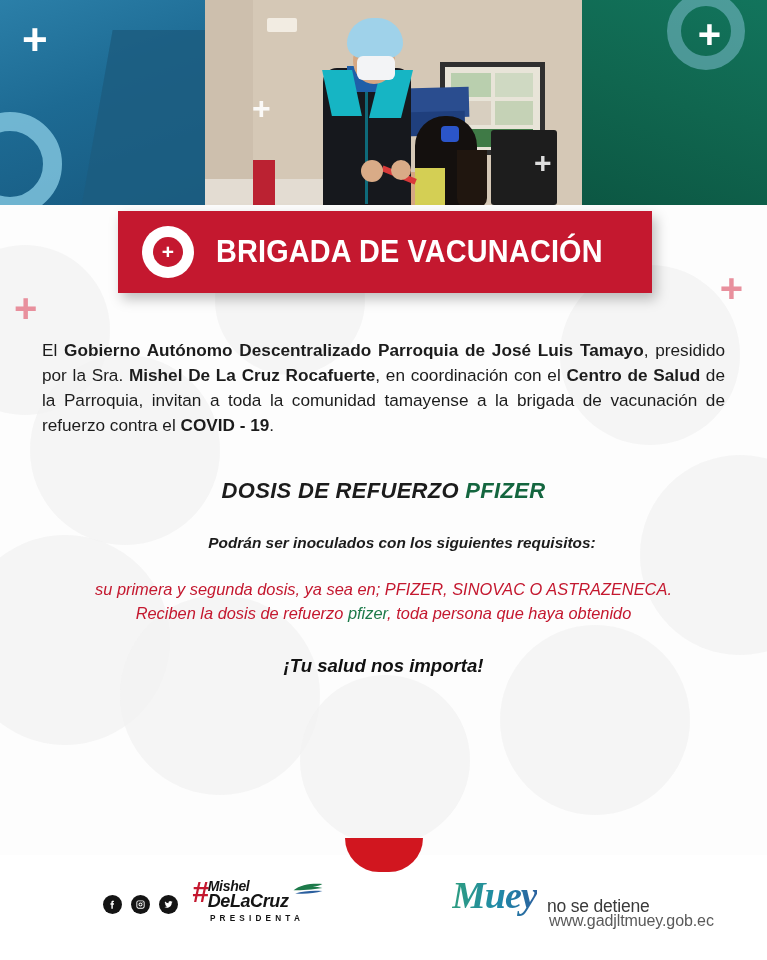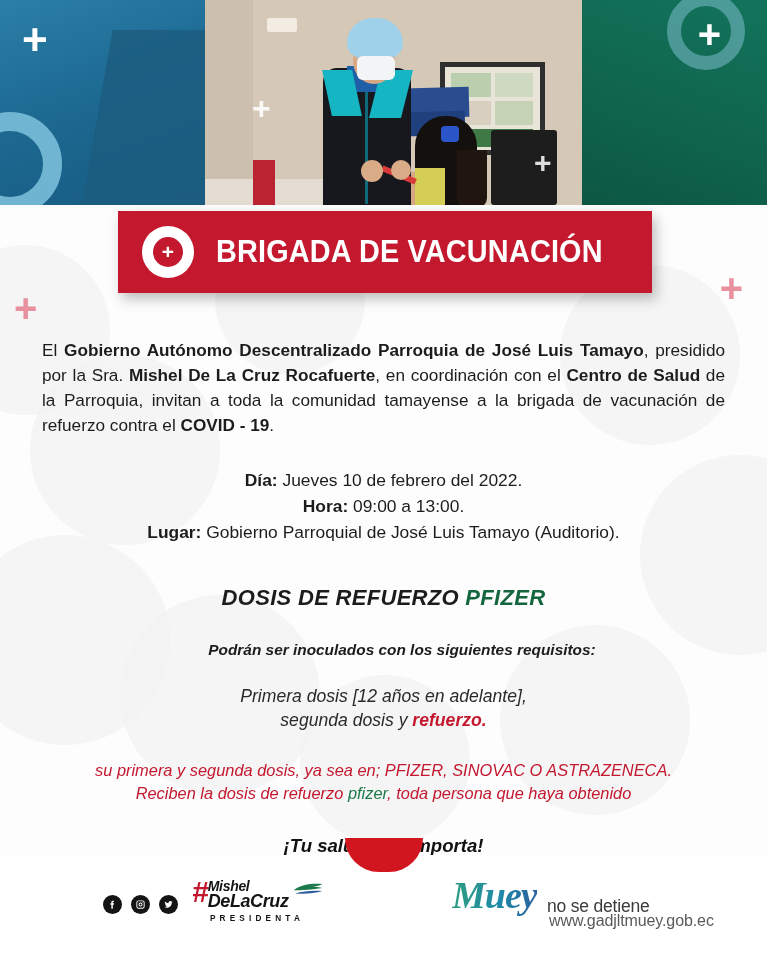--- a/index.html
+++ b/index.html
@@ -260,34 +260,25 @@
       <span>+</span>
     </div>
   </div>
   <div class="banner-title">BRIGADA DE VACUNACIÓN</div>
 </div>
 
 <div class="content">
 
   <p class="intro"><span>El </span><b>Gobierno Autónomo Descentralizado Parroquia de José Luis Tamayo</b><span>, presidido por la Sra. </span><b>Mishel De La Cruz Rocafuerte</b><span>, en coordinación con el </span><b>Centro de Salud</b><span> de la Parroquia, invitan a toda la comunidad tamayense a la brigada de vacunación de refuerzo contra el </span><b>COVID - 19</b><span>.</span></p>
 
-  <div class="details">
-    <div><b>Día:</b><span> Jueves 10 de febrero del 2022.</span></div>
-    <div><b>Hora:</b><span> 09:00 a 13:00.</span></div>
-    <div><b>Lugar:</b><span> Gobierno Parroquial de José Luis Tamayo (Auditorio).</span></div>
-  </div>
 
   <div class="dosis"><span>DOSIS DE REFUERZO </span><span class="pf">PFIZER</span></div>
 
   <div class="req">Podrán ser inoculados con los siguientes requisitos:</div>
 
-  <div class="doses">
-    <div>Primera dosis [12 años en adelante],</div>
-    <div><span>segunda dosis y </span><span class="rf">refuerzo.</span></div>
-  </div>
 
   <div class="redpar">
     <div>su primera y segunda dosis, ya sea en; PFIZER, SINOVAC O ASTRAZENECA.</div>
     <div><span>Reciben la dosis de refuerzo </span><span class="grn">pfizer</span><span>, toda persona que haya obtenido</span></div>
   </div>
 
   <div class="slogan">¡Tu salud nos importa!</div>
 </div>
 
 <div class="footer">

